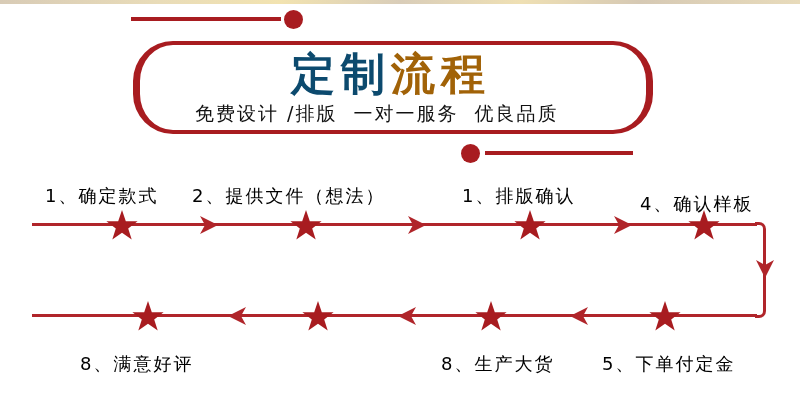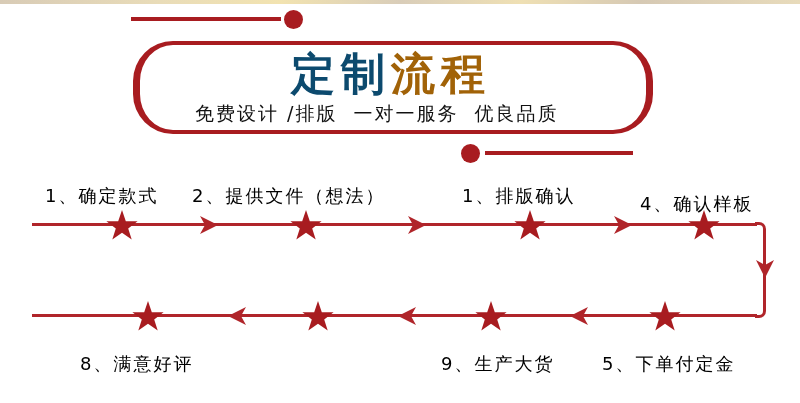--- a/index.html
+++ b/index.html
@@ -119,16 +119,16 @@
 <svg class="star" style="left:132px; top:301px;" viewBox="0 0 32 31">
     <path d="M16 0 L19.8 11.2 L31.6 11.3 L22.2 18.4 L25.7 29.6 L16 22.8 L6.3 29.6 L9.8 18.4 L0.4 11.3 L12.2 11.2 Z" fill="#a81c20"></path>
   </svg>
 
 <div class="label" style="left:45px; top:185px;">1、确定款式</div>
 <div class="label" style="left:192px; top:185px;">2、提供文件（想法）</div>
 <div class="label" style="left:462px; top:185px;">1、排版确认</div>
 <div class="label" style="left:640px; top:185px;margin-top:8px;">4、确认样板</div>
 
 <div class="label" style="left:602px; top:353px;">5、下单付定金</div>
-<div class="label" style="left:441px; top:353px;">9、生产大货</div>
+<div class="label" style="left:441px; top:353px;">8、生产大货</div>
 <div class="label multi" style="left:268px; top:335px;">
 </div>
 <div class="label" style="left:80px; top:353px;text-align:right;">8、满意好评</div>
 
 </body></html>

